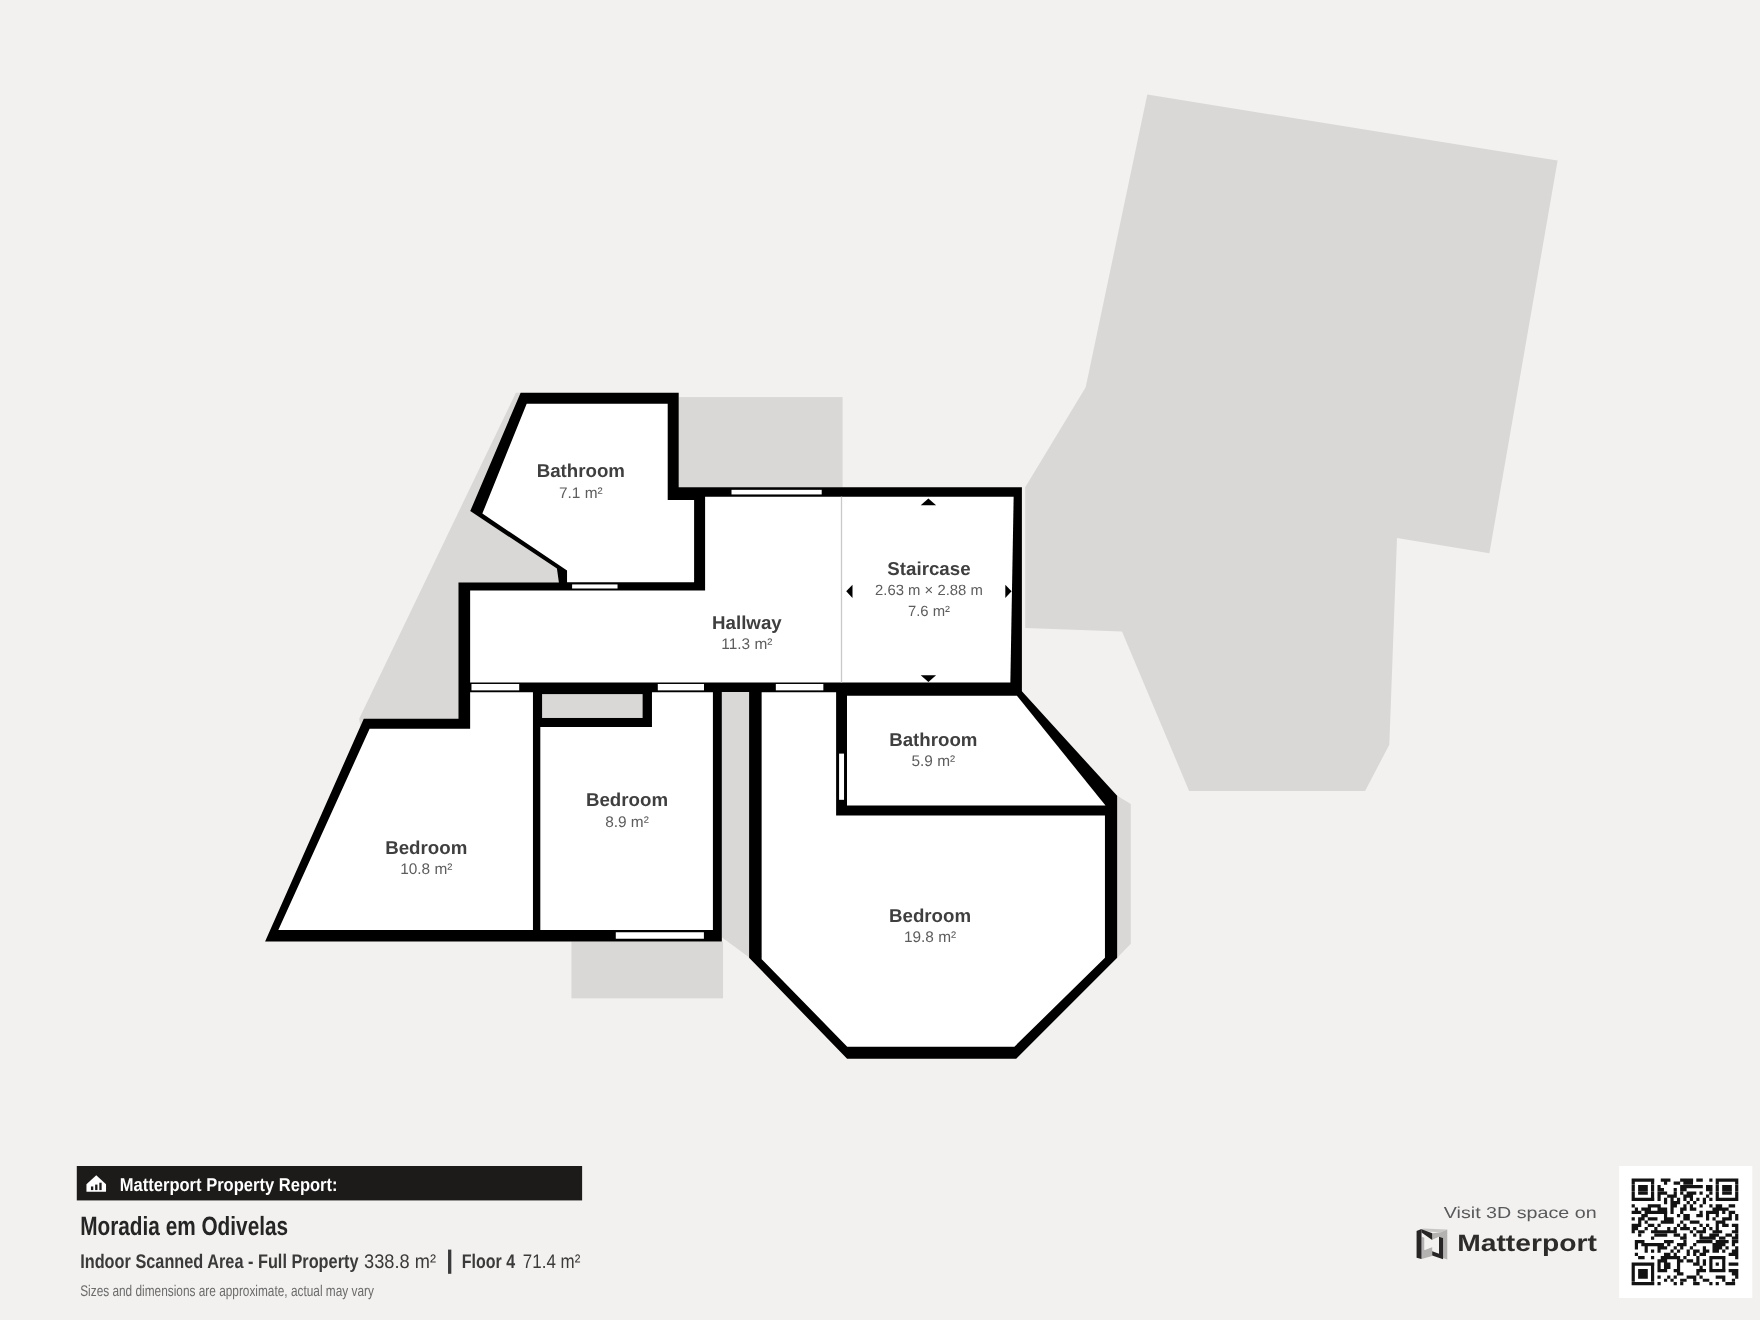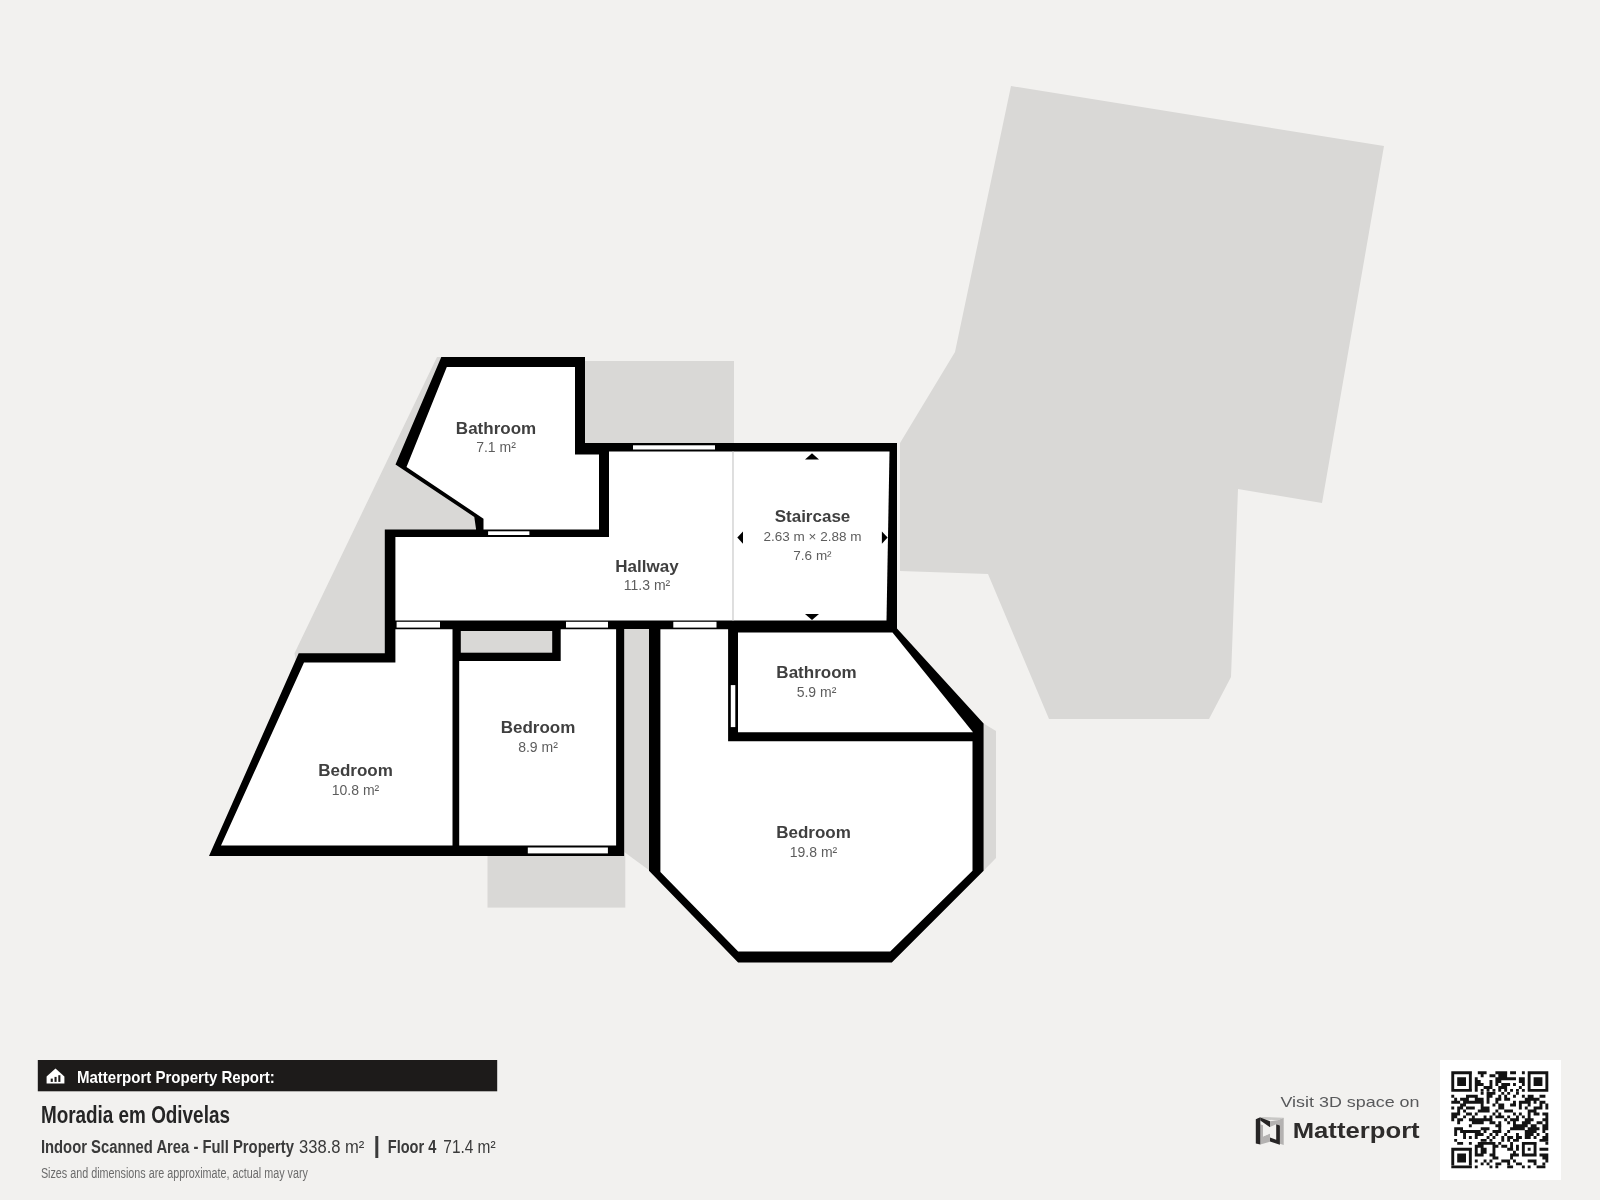--- a/index.html
+++ b/index.html
@@ -1,17 +1,17 @@
 <!DOCTYPE html>
 <html><head>
 <meta charset="utf-8">
 <style>
 html,body{margin:0;padding:0;background:#f2f1ef;}
 svg{display:block;}
-.w{opacity:0.999;}
+.w{opacity:0.999;padding-left:32px;}
 </style>
 </head>
 <body>
 <div class="w">
 <svg width="1600" height="1200" viewBox="0 0 1600 1200" xmlns="http://www.w3.org/2000/svg">
 
 <rect x="0" y="0" width="1600" height="1200" fill="#f2f1ef"></rect>
 
 <polygon points="1011.0,86.0 1384.0,146.0 1322.0,503.0 1238.0,489.0 1231.0,677.0 1209.0,719.0 1049.0,719.0 988.0,574.0 900.0,571.0 900.0,443.0 955.0,352.0" fill="#d9d8d6"></polygon>
 

